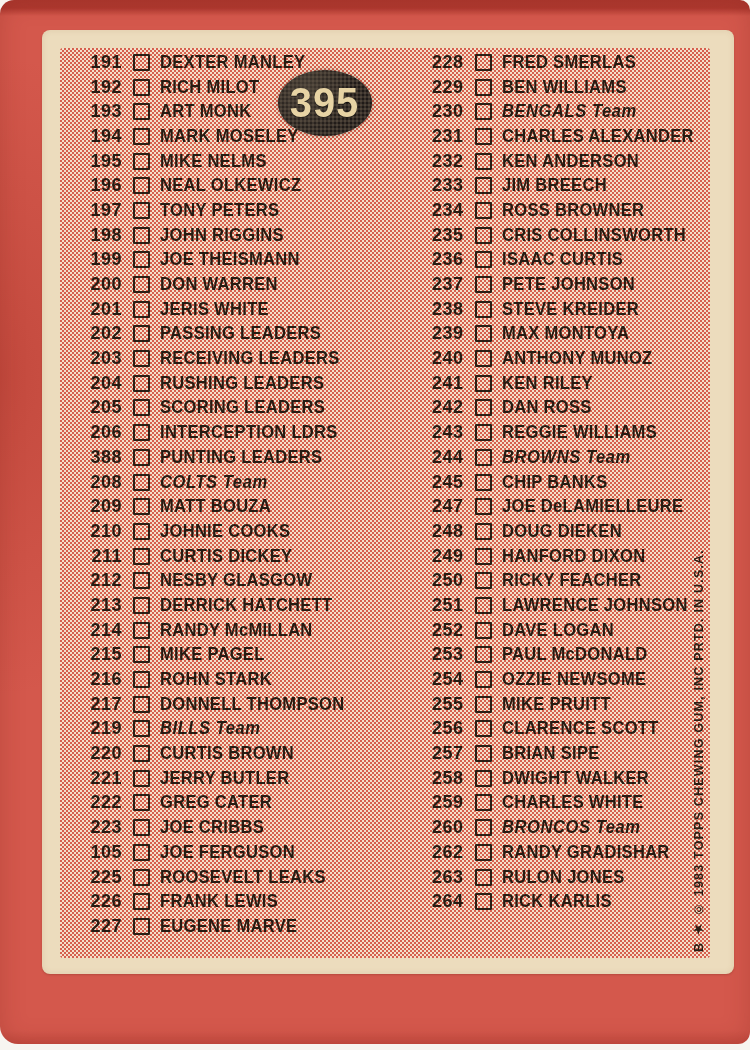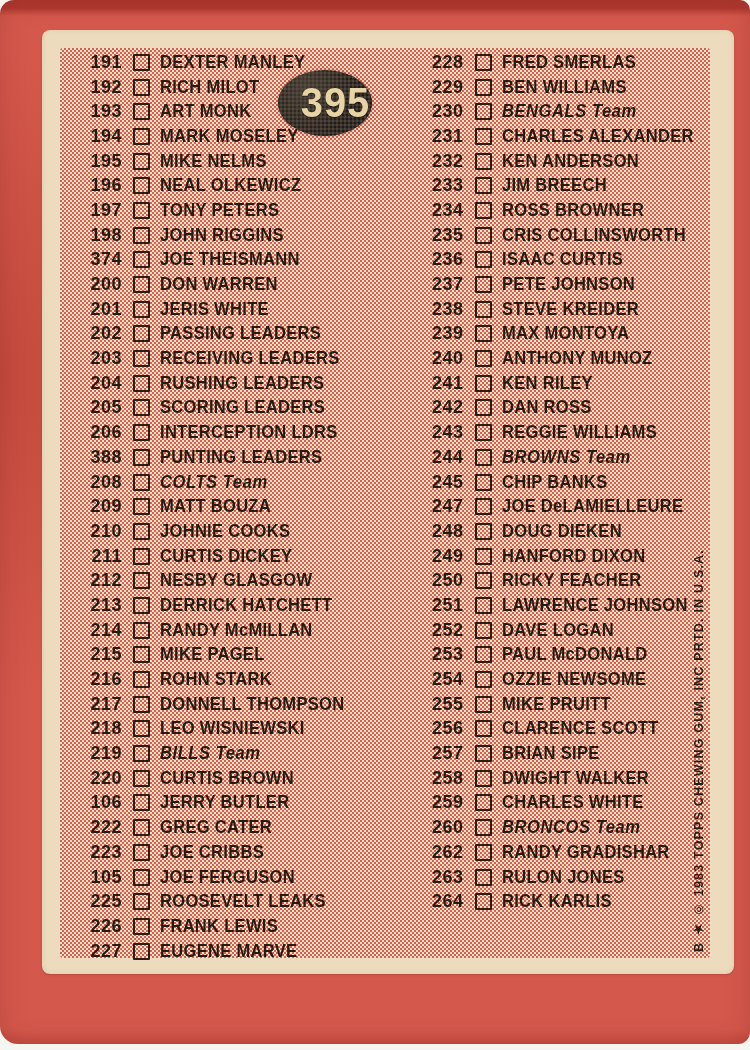--- a/index.html
+++ b/index.html
@@ -69,21 +69,21 @@
   
   .badge{
     position:absolute;left:218px;top:22px;width:94px;height:66px;
     border-radius:50%;
     background-color:#38302a;
     background-image:
       radial-gradient(circle at 30% 28%, rgba(95,84,70,.55), rgba(0,0,0,0) 60%),
       radial-gradient(circle at 1px 1px, rgba(0,0,0,.45) 1px, rgba(0,0,0,0) 1.4px),
       radial-gradient(circle at 3px 3px, rgba(120,105,85,.35) 1px, rgba(0,0,0,0) 1.4px);
     background-size:100% 100%, 4px 4px, 4px 4px;
-    display:flex;align-items:center;justify-content:flex-end;
+    display:flex;align-items:center;justify-content:center;
     box-shadow:0 0 4px rgba(60,30,20,.4);
   }
   .badge-number{
     font-size:42px;font-weight:800;letter-spacing:1px;
     color:#e7d3a4;
     transform:scaleX(.95);
     text-shadow:0 1px 0 rgba(0,0,0,.5), 0 0 1px rgba(0,0,0,.4);
   }
   
   .side-text{
@@ -136,21 +136,21 @@
               <span class="num">197</span>
               <span class="box"></span>
               <span class="name">TONY PETERS</span>
             </div>
             <div class="row">
               <span class="num">198</span>
               <span class="box"></span>
               <span class="name">JOHN RIGGINS</span>
             </div>
             <div class="row">
-              <span class="num">374</span>
+              <span class="num">199</span>
               <span class="box"></span>
               <span class="name">JOE THEISMANN</span>
             </div>
             <div class="row">
               <span class="num">200</span>
               <span class="box"></span>
               <span class="name">DON WARREN</span>
             </div>
             <div class="row">
               <span class="num">201</span>
@@ -231,36 +231,31 @@
               <span class="num">216</span>
               <span class="box"></span>
               <span class="name">ROHN STARK</span>
             </div>
             <div class="row">
               <span class="num">217</span>
               <span class="box"></span>
               <span class="name">DONNELL THOMPSON</span>
             </div>
             <div class="row">
-              <span class="num">218</span>
-              <span class="box"></span>
-              <span class="name">LEO WISNIEWSKI</span>
-            </div>
-            <div class="row">
               <span class="num">219</span>
               <span class="box"></span>
               <span class="name team">BILLS<span class="suffix">&nbsp;Team</span></span>
             </div>
             <div class="row">
               <span class="num">220</span>
               <span class="box"></span>
               <span class="name">CURTIS BROWN</span>
             </div>
             <div class="row">
-              <span class="num">106</span>
+              <span class="num">221</span>
               <span class="box"></span>
               <span class="name">JERRY BUTLER</span>
             </div>
             <div class="row">
               <span class="num">222</span>
               <span class="box"></span>
               <span class="name">GREG CATER</span>
             </div>
             <div class="row">
               <span class="num">223</span>

